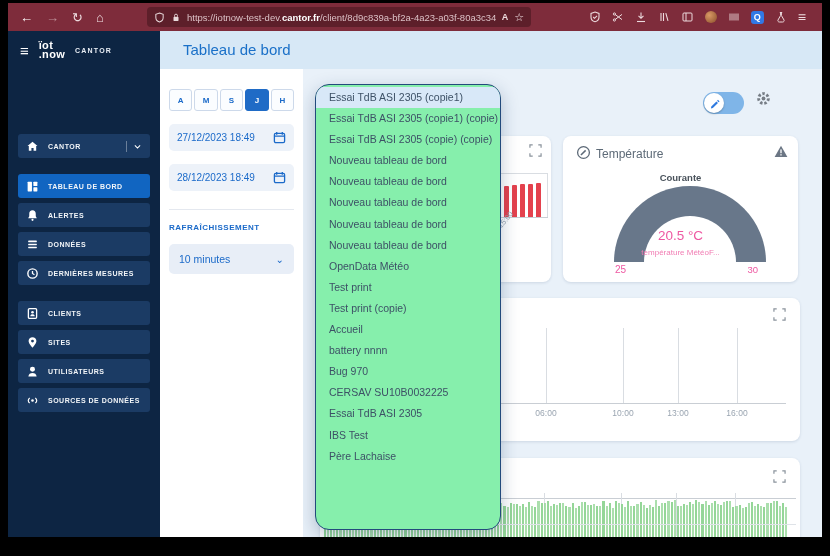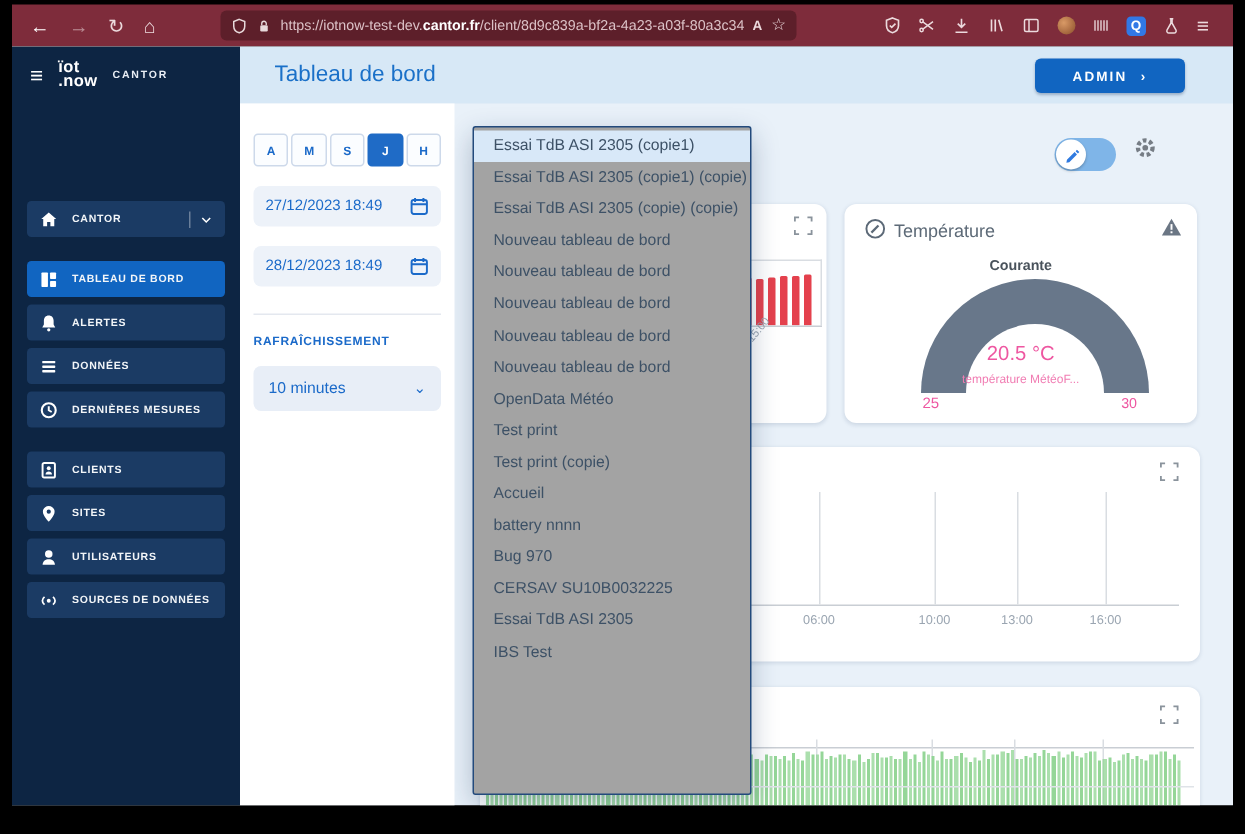--- a/index.html
+++ b/index.html
@@ -102,21 +102,21 @@
   #green-card{left:17px;top:389px;width:480px;height:98px}
   #green-card .expand{right:14px;top:12px}
   .gr-hline1{position:absolute;left:4px;right:4px;top:40px;border-top:1px solid #c9ced4}
   .gr-hline2{position:absolute;left:4px;right:4px;top:66px;border-top:1px solid #dfe3e8}
   .gr-vline{position:absolute;top:35px;height:43px;border-left:1px solid #d9dde2}
   .green-bars{position:absolute;left:4px;right:2px;top:44px;height:54px;display:flex;align-items:flex-end;gap:1px}
   .gbar{width:2.1px;flex:none}
   .gr-ytick{position:absolute;left:8px;top:64px;font-size:7px;color:#9aa5b1;transform:rotate(-45deg);transform-origin:left top;white-space:nowrap}
 
   
-  .dropdown{position:absolute;left:12px;top:15px;width:186px;height:446px;background:#a3a3a3;border:1.5px solid #234a7c;border-radius:2px;box-shadow:0 6px 18px rgba(20,50,90,.28);z-index:10;overflow:hidden;padding-top:2px}
+  .dropdown{position:absolute;left:12px;top:15px;width:186px;height:446px;background:#86efac;border:1.5px solid #234a7c;border-radius:14px;box-shadow:0 6px 18px rgba(20,50,90,.28);z-index:10;overflow:hidden;padding-top:2px}
   .dd-item{height:21.1px;line-height:21.1px;padding-left:13px;font-size:10.5px;color:#3d5166;white-space:nowrap;cursor:pointer}
   .dd-item.selected{background:#d8e8f8}
 
   .bezel-bottom{position:absolute;left:0;right:0;top:537px;height:19px;background:#000}
   svg{display:block}
 </style>
 </head>
 <body>
 
 <div id="screen">
@@ -292,24 +292,20 @@
                 <path d="M3.4 3.6C2.6 4.2 2.1 5 2.1 6s.5 1.8 1.3 2.4M8.6 3.6C9.4 4.2 9.9 5 9.9 6s-.5 1.8-1.3 2.4" stroke="#fff" fill="none" stroke-width="1.1"></path>
               </svg>
             </span>
             <span class="sb-label">SOURCES DE DONNÉES</span>
           </div>
         </nav>
     </aside>
 
     <header class="main-header">
       <div class="page-title">Tableau de bord</div>
-      <div class="admin-btn">
-        <span>ADMIN</span>
-        <span>›</span>
-      </div>
     </header>
 
     <div class="filter">
       <div class="segmented">
           <div class="seg-btn">A</div>
           <div class="seg-btn">M</div>
           <div class="seg-btn">S</div>
           <div class="seg-btn active">J</div>
           <div class="seg-btn">H</div>
         </div>
@@ -620,19 +616,20 @@
           <div class="dd-item">Nouveau tableau de bord</div>
           <div class="dd-item">OpenData Météo</div>
           <div class="dd-item">Test print</div>
           <div class="dd-item">Test print (copie)</div>
           <div class="dd-item">Accueil</div>
           <div class="dd-item">battery nnnn</div>
           <div class="dd-item">Bug 970</div>
           <div class="dd-item">CERSAV SU10B0032225</div>
           <div class="dd-item">Essai TdB ASI 2305</div>
           <div class="dd-item">IBS Test</div>
+          <div class="dd-item">Père Lachaise</div>
         </div>
 
     </div>
   </div>
 
   <div class="bezel-bottom"></div>
 </div>
 
 </body></html>

